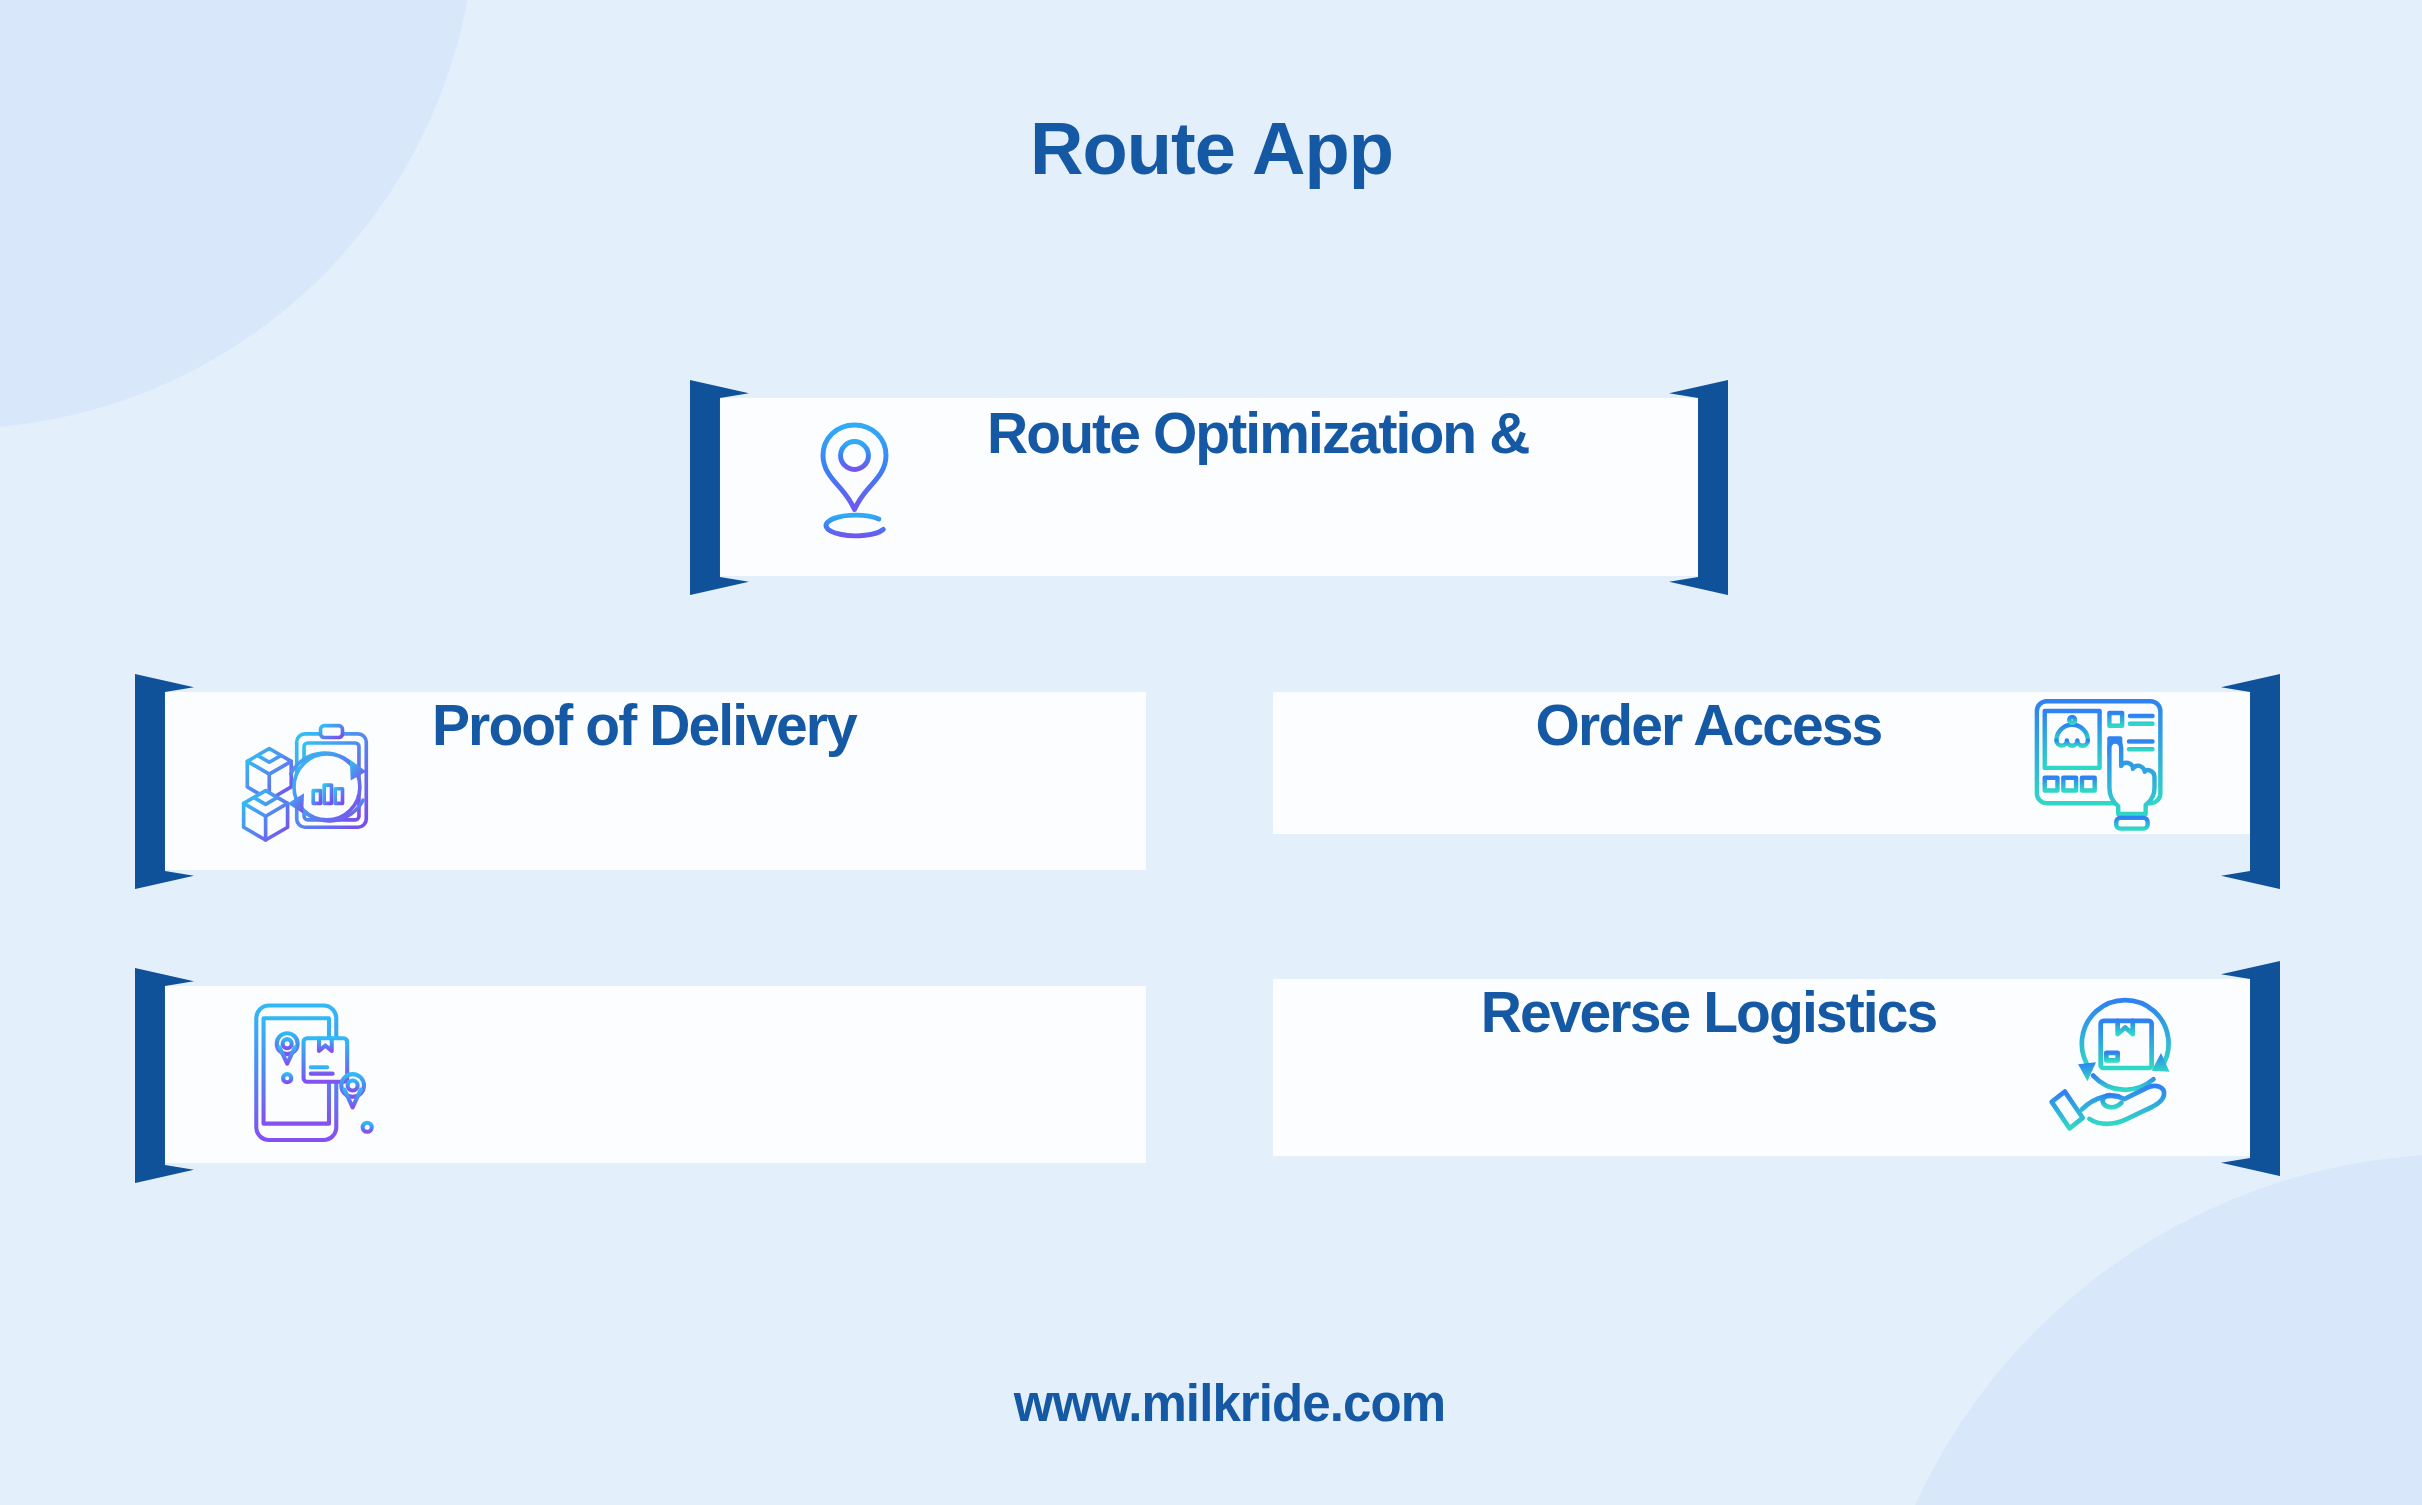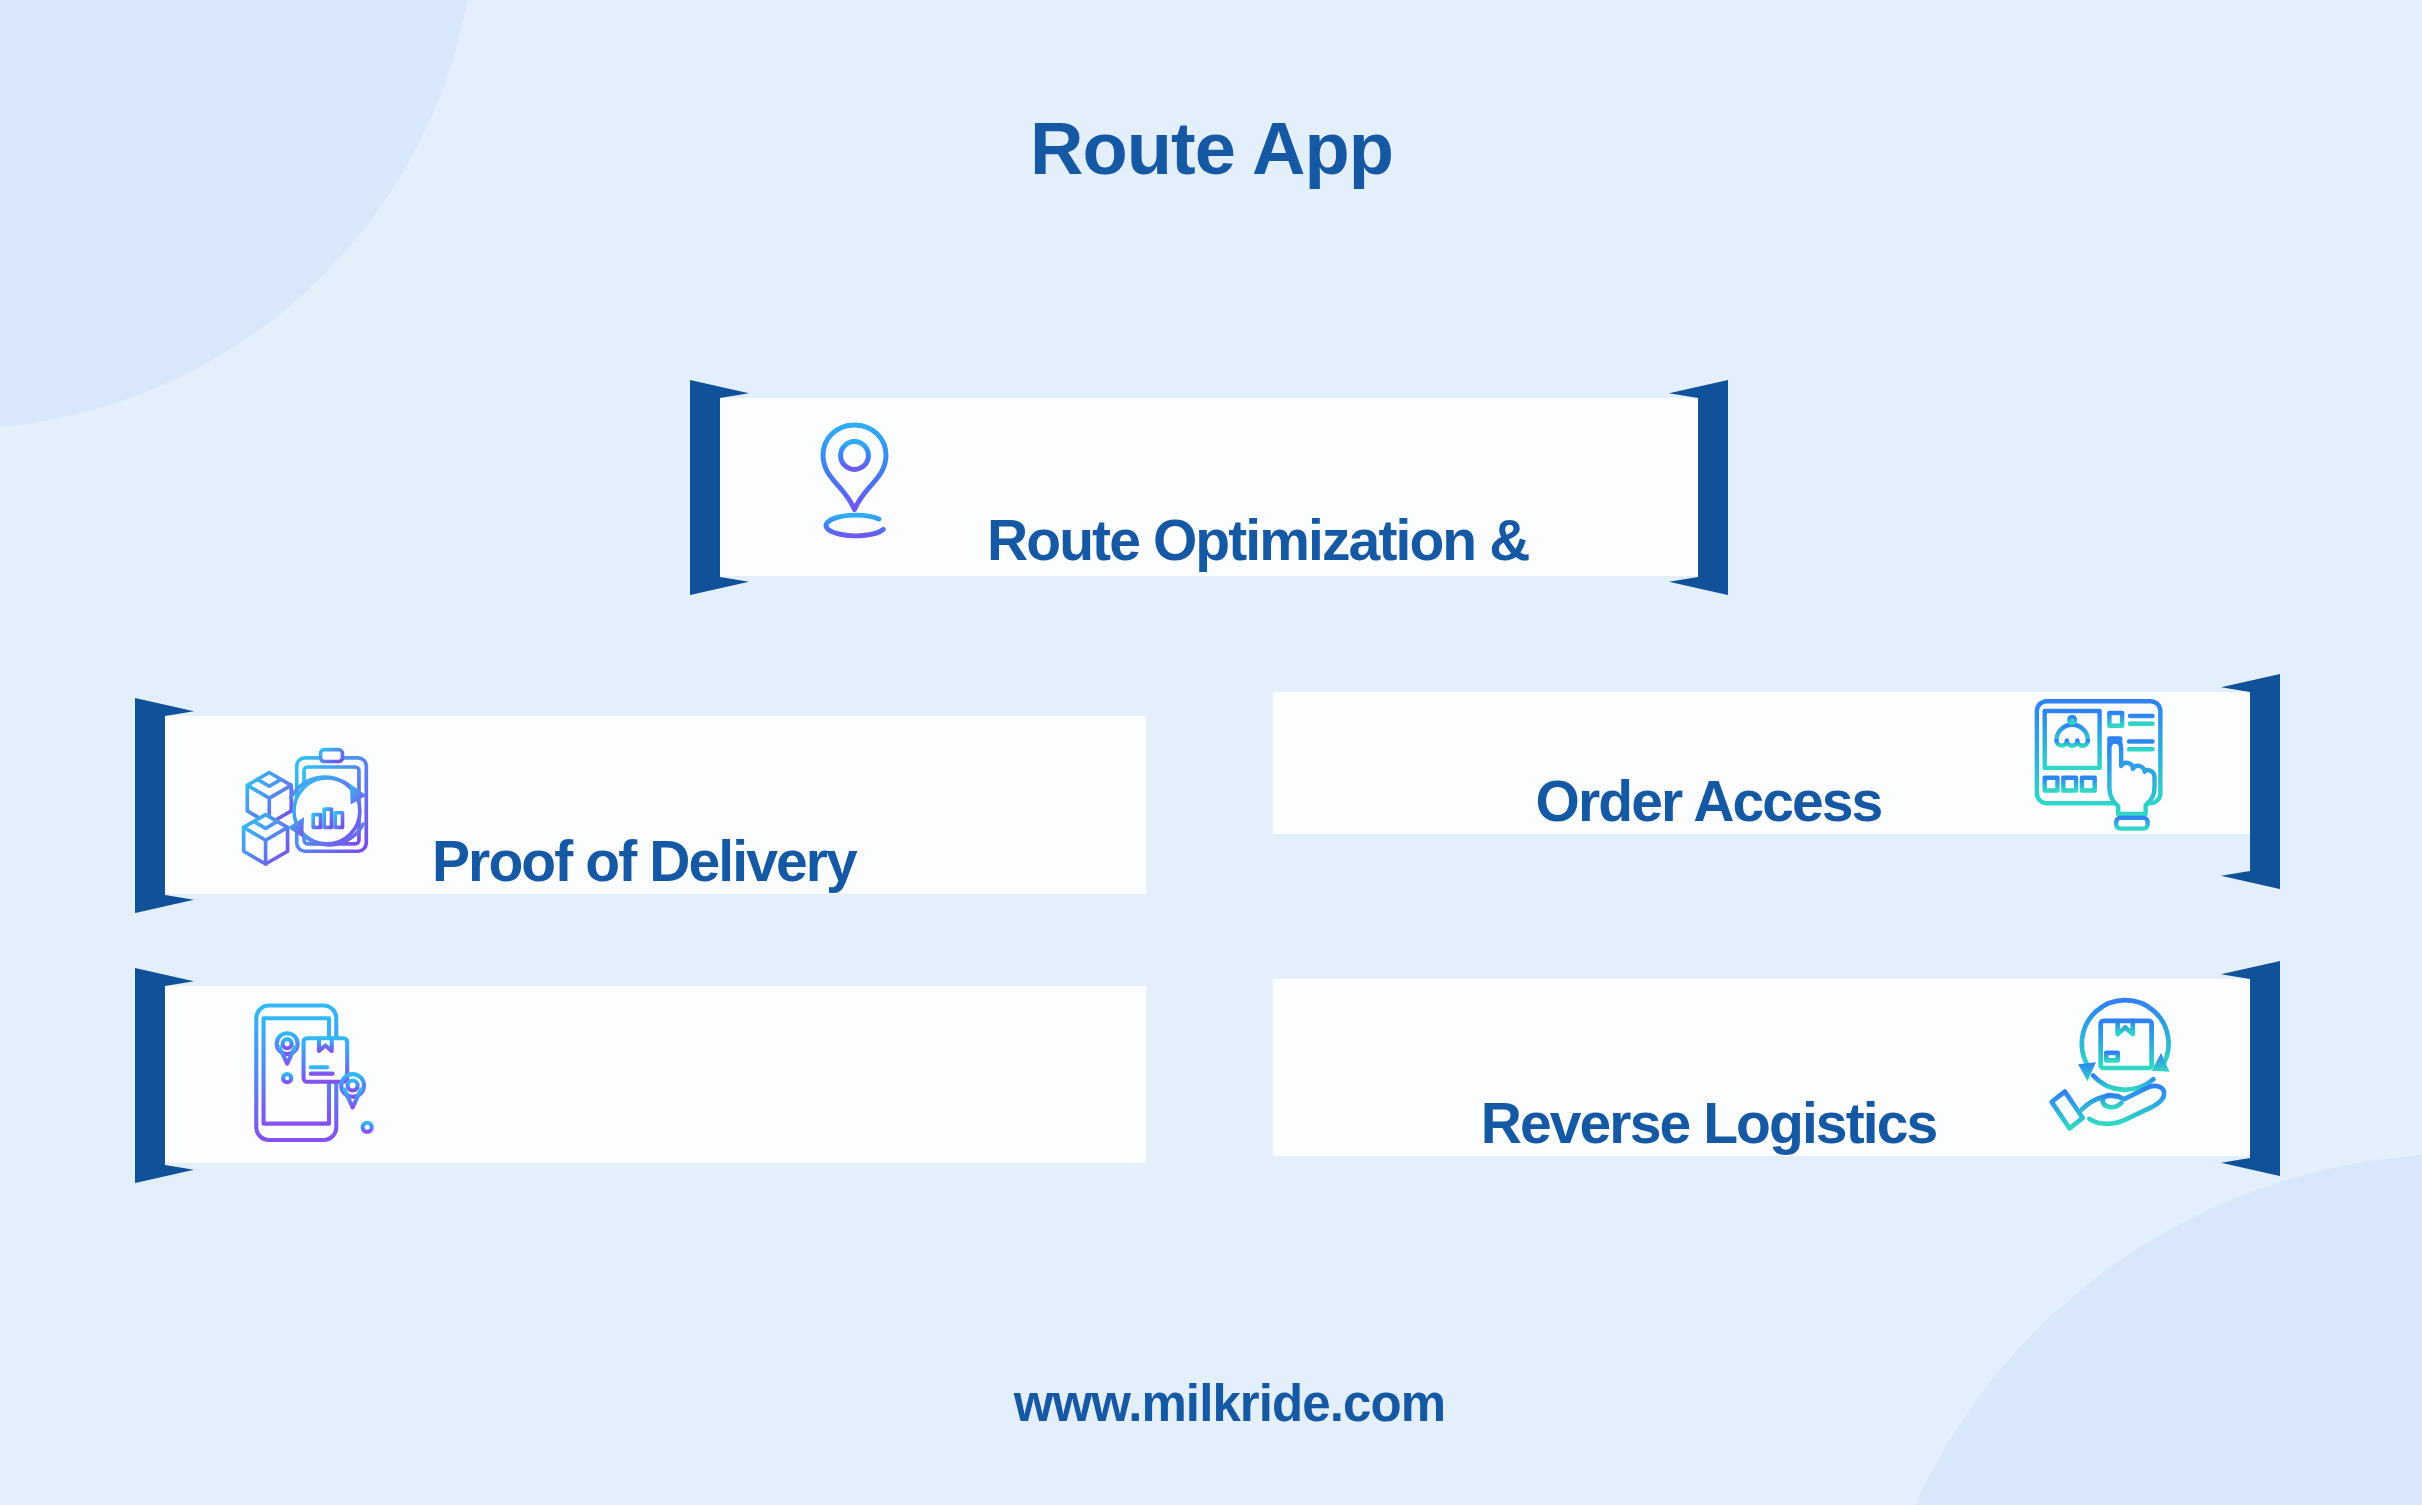--- a/index.html
+++ b/index.html
@@ -27,21 +27,21 @@
     letter-spacing:-0.9px;
     color: var(--heading-blue, #1558A4);
   }
 
   .card {
     position:absolute;
     background: var(--card-background, #FCFDFE);
     display:flex; align-items:center;
   }
   .card1 { left:718px;  top:398px;  width:982px; height:178px; }
-  .card2 { left:163px;  top:692px;  width:983px; height:178px;margin-top:24px; }
+  .card2 { left:163px;  top:692px;  width:983px; height:178px; }
   .card3 { left:1273px; top:692px;  width:979px; height:142px; }
   .card4 { left:163px;  top:986px; width:983px; height:177px; }
   .card5 { left:1273px; top:979px; width:979px; height:177px; }
 
   .bracket {
     position:absolute;
     width:59px;
     top:-18px; bottom:-18px;
     height:auto;
     z-index:3;
@@ -55,21 +55,21 @@
     top:50%; transform:translateY(-50%);
     z-index:2;
   }
   .icon-left  { left:66px; }
   .card1 .card-icon { left:87px; }
   .icon-right { right:74px; }
 
   .card-label {
     position:absolute;
     left:269px; top:0; height:100%;
-    display:flex; align-items:flex-end;
+    display:flex; align-items:flex-start;
     font-size:57px; font-weight:bold;
     letter-spacing:-1.9px;
     color: var(--heading-blue, #1558A4);
     white-space:nowrap;
     z-index:2;
   }
   .card-label .lines { width:max-content; text-align:center; line-height:1.25; }
   .card3 .card-label, .card5 .card-label {
     left:0; width:100%; justify-content:center;
   }

